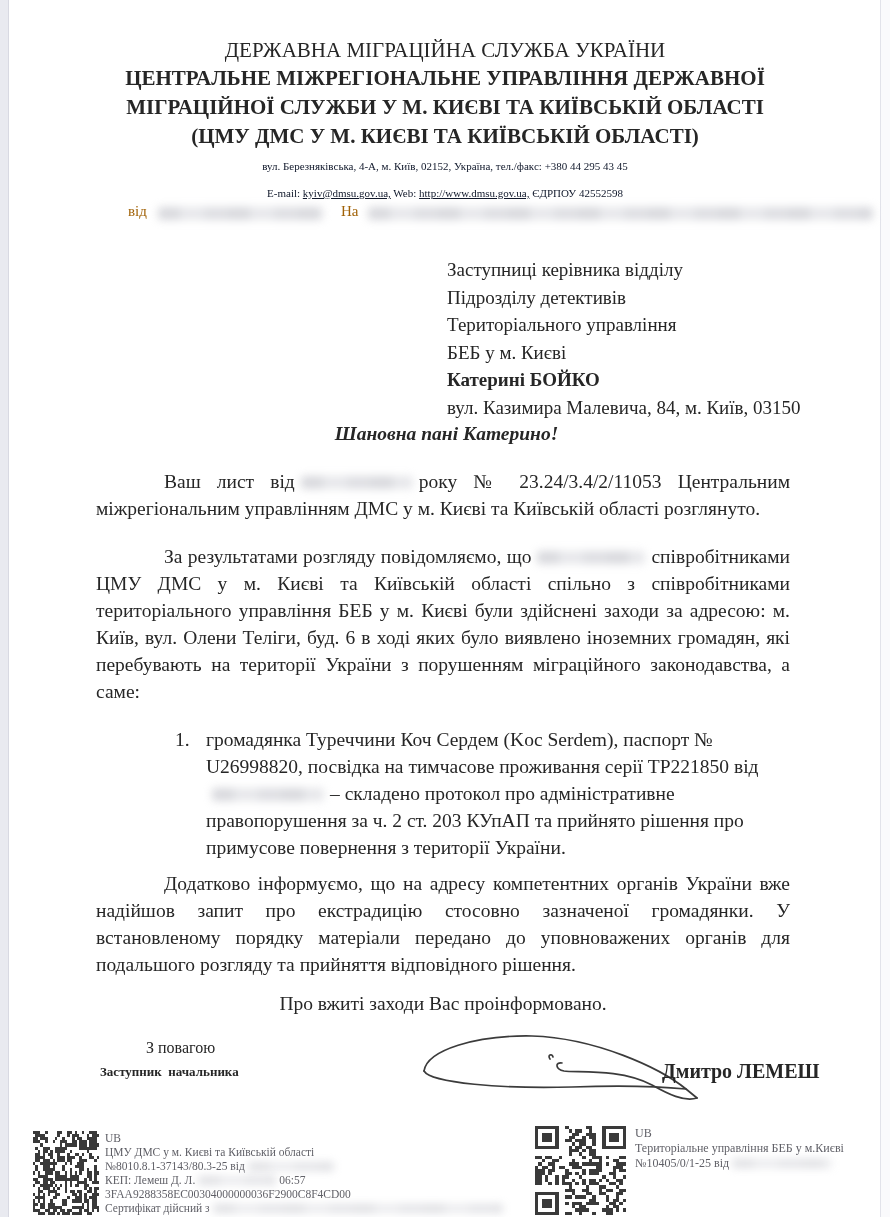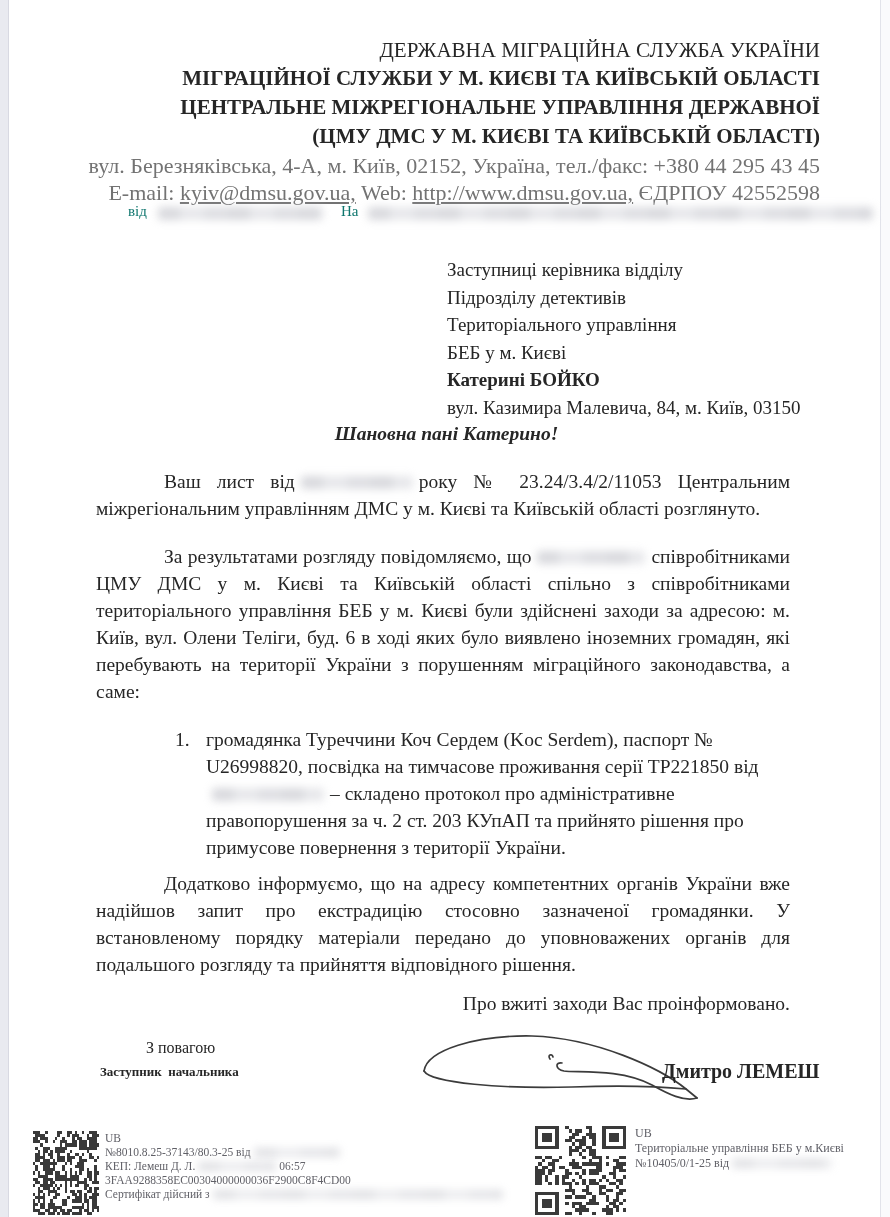--- a/index.html
+++ b/index.html
@@ -12,27 +12,27 @@
   }
   .edge-left {
     position:absolute; left:0; top:0; bottom:0; width:9px;
     background:#e9eaf0; border-right:1px solid #d8d9e2;
   }
   .edge-right {
     position:absolute; right:0; top:0; bottom:0; width:10px;
     background:#fafafc; border-left:1px solid #e2e3ea;
   }
   
-  .hdr { position:absolute; left:70px; right:70px; top:36px; text-align:right; }
+  .hdr { position:absolute; left:70px; right:70px; top:36px; text-align:center; }
   .hdr-line1 { font-size:21px; line-height:28px; }
   .hdr-bold  { font-size:21px; line-height:29px; font-weight:bold; }
-  .hdr-addr  { font-size:22px; line-height:24px; margin-top:3px; color:#737373; }
+  .hdr-addr  { font-size:11px; line-height:24px; margin-top:3px; color:#0f172a; }
   .u { text-decoration:underline; }
   
-  .refline { position:absolute; top:201px; left:0; right:0; height:22px; font-size:15px; color:#0f766e; }
+  .refline { position:absolute; top:201px; left:0; right:0; height:22px; font-size:15px; color:#a16207; }
   .ref-from { position:absolute; left:128px; top:2px; }
   .ref-re   { position:absolute; left:341px; top:2px; }
   
   .redact {
     display:inline-block; height:13px; border-radius:3px;
     background:repeating-linear-gradient(90deg,#b9bac2 0 22px,#d3d4da 22px 46px,#c2c3cb 46px 70px);
     filter:blur(4px); opacity:.55; vertical-align:middle; margin:0 6px 3px 6px;
   }
   .redact.abs { position:absolute; margin:0; }
   
@@ -44,21 +44,21 @@
     font-size:19.5px; font-weight:bold; font-style:italic; text-align:center;
   }
   
   .para {
     position:absolute; left:96px; width:694px; margin:0;
     font-size:19.5px; line-height:27px; text-align:justify; text-indent:68px;
   }
   .p1 { top:468px; }
   .p2 { top:543px; }
   .p3 { top:870px; }
-  .p4 { top:990px; text-indent:0; text-align:right; }
+  .p4 { top:990px; text-indent:0; text-align:center; }
   
   .list-item { position:absolute; left:175px; top:726px; width:622px; font-size:19.5px; line-height:27px; }
   .list-item .num { position:absolute; left:0; top:0; }
   .list-item .litext { margin-left:31px; text-align:left; }
   
   .regards  { position:absolute; left:146px; top:1039px; font-size:16px; }
   .position { position:absolute; left:100px; top:1064px; font-size:13px; font-weight:bold; white-space:pre; }
   .signer   { position:absolute; left:662px; top:1060px; font-size:20px; font-weight:bold; }
   .sig-svg  { position:absolute; left:414px; top:1026px; width:296px; height:86px; }
   
@@ -73,22 +73,22 @@
   .stamp .redact { height:9px; margin:0 3px 2px 3px; opacity:.45; }
 </style>
 </head>
 <body>
 
 <div class="edge-left"></div>
 <div class="edge-right"></div>
 
 <div class="hdr">
   <div class="hdr-line1">ДЕРЖАВНА МІГРАЦІЙНА СЛУЖБА УКРАЇНИ</div>
+  <div class="hdr-bold">ЦЕНТРАЛЬНЕ МІЖРЕГІОНАЛЬНЕ УПРАВЛІННЯ ДЕРЖАВНОЇ</div>
   <div class="hdr-bold">МІГРАЦІЙНОЇ СЛУЖБИ У М. КИЄВІ ТА КИЇВСЬКІЙ ОБЛАСТІ</div>
-  <div class="hdr-bold">ЦЕНТРАЛЬНЕ МІЖРЕГІОНАЛЬНЕ УПРАВЛІННЯ ДЕРЖАВНОЇ</div>
   <div class="hdr-bold">(ЦМУ ДМС У М. КИЄВІ ТА КИЇВСЬКІЙ ОБЛАСТІ)</div>
   <div class="hdr-addr">вул. Березняківська, 4-А, м. Київ, 02152, Україна, тел./факс: +380 44 295 43 45</div>
   <div class="hdr-addr">
     <span>E-mail:</span>
     <span class="u">kyiv@dmsu.gov.ua,</span>
     <span>Web:</span>
     <span class="u">http://www.dmsu.gov.ua,</span>
     <span>ЄДРПОУ 42552598</span>
   </div>
 </div>
@@ -512,21 +512,22 @@
         <rect x="14" y="26" width="1" height="1"></rect>
         <rect x="16" y="26" width="1" height="1"></rect>
         <rect x="17" y="26" width="1" height="1"></rect>
         <rect x="18" y="26" width="1" height="1"></rect>
         <rect x="19" y="26" width="1" height="1"></rect>
         <rect x="22" y="26" width="1" height="1"></rect>
         <rect x="23" y="26" width="1" height="1"></rect>
       </svg></div>
   <div class="stamp-text-left">
     <div>UB</div>
-    <div><span>№8010.8.25-37143/80.3-25 від</span><span class="redact" style="width:86px;"></span></div>
+    <div>ЦМУ ДМС у м. Києві та Київській області</div>
+    <div><span>№8010.8.1-37143/80.3-25 від</span><span class="redact" style="width:86px;"></span></div>
     <div><span>КЕП: Лемеш Д. Л.</span><span class="redact" style="width:78px;"></span><span>06:57</span></div>
     <div>3FAA9288358EC00304000000036F2900C8F4CD00</div>
     <div><span>Сертифікат дійсний з</span><span class="redact" style="width:290px;"></span></div>
   </div>
 </div>
 
 <div class="stamp stamp-right">
   <div class="qr qr-right"><svg viewBox="0 0 27 27" width="100%" height="100%" preserveAspectRatio="none" shape-rendering="crispEdges" fill="#3a3a3a">
         <rect x="9" y="0" width="1" height="1"></rect>
         <rect x="15" y="0" width="1" height="1"></rect>

